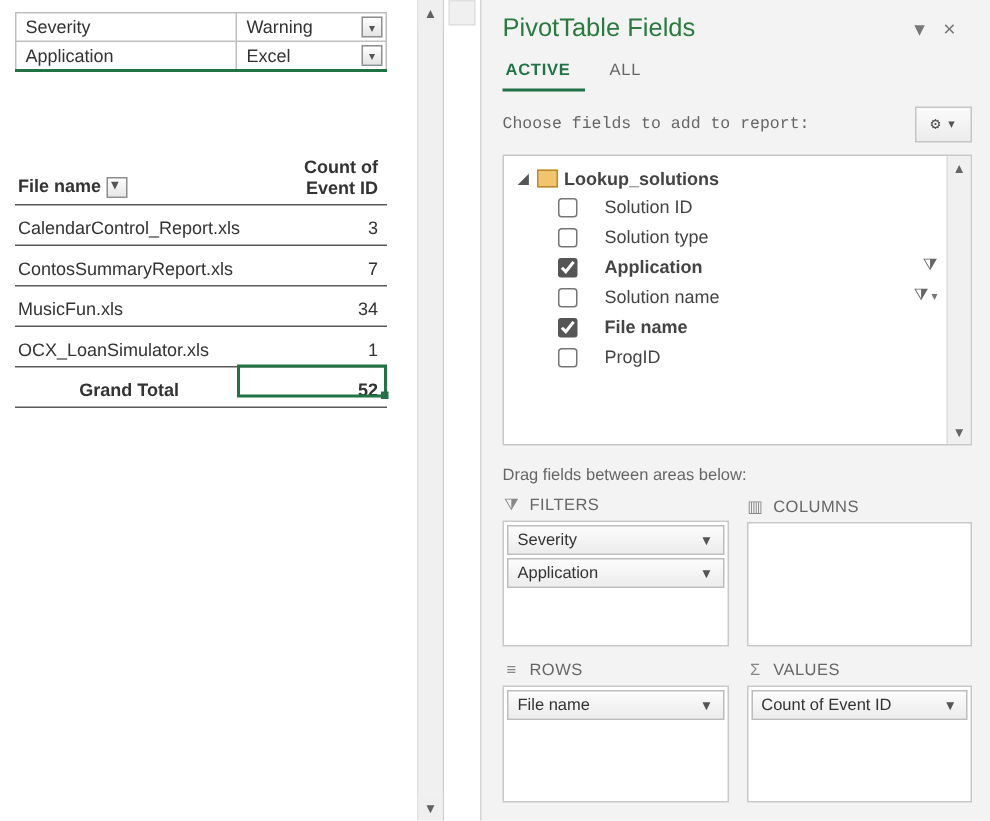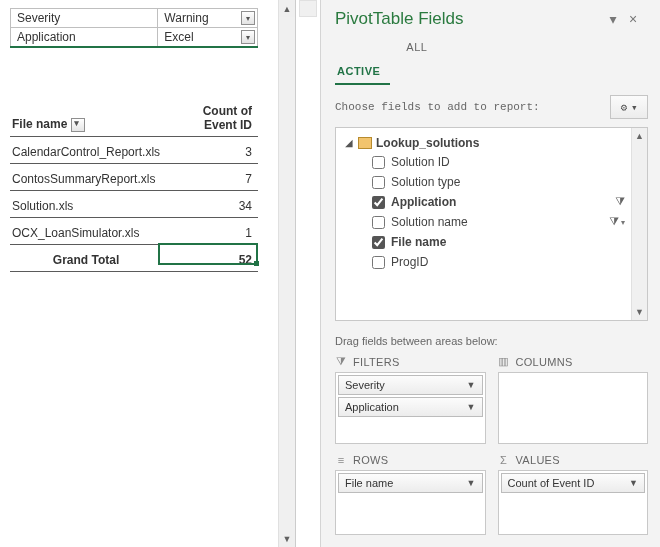--- a/index.html
+++ b/index.html
@@ -156,21 +156,20 @@
   }
   .tab {
     padding:4px 10px 6px 2px;
     color:#666;
     margin-right:14px;
     letter-spacing:0.5px;
   }
   .tab.active {
     color:#217346;font-weight:bold;
     border-bottom:2px solid #217346;
-    margin-top:24px;
   }
   .choose-row {
     display:flex;align-items:center;justify-content:space-between;
     padding:10px 12px 8px 14px;
     color:#666;font-size:11px;font-family:Liberation Mono, monospace;
   }
   .gear-btn {
     width:38px;height:24px;border:1px solid #c5c5c5;
     background:linear-gradient(#fbfbfb,#ececec);
     display:flex;align-items:center;justify-content:center;
@@ -199,21 +198,21 @@
     padding:2px 0;
     font-weight:bold;color:#444;
   }
   .ds-row .tri { font-size:9px;color:#555;width:10px;text-align:center; }
   .ds-row .tbl-icon {
     width:14px;height:12px;
     background:#f2c46d;border:1px solid #b78b2e;
     position:relative;
   }
   .fld-row {
-    display:flex;align-items:center;gap:6px;
+    display:flex;align-items:center;gap:18px;
     padding:3px 0 3px 28px;
     position:relative;
   }
   .fld-row input[type=checkbox]{
     width:13px;height:13px;accent-color:#555;
   }
   .fld-row .fld-label { color:#444; }
   .fld-row.bold .fld-label { font-weight:bold; }
   .fld-row .funnel {
     position:absolute;right:4px;top:3px;
@@ -290,21 +289,21 @@
       </tr>
       <tr>
             <td>CalendarControl_Report.xls</td>
             <td class="num">3</td>
           </tr>
       <tr>
             <td>ContosSummaryReport.xls</td>
             <td class="num">7</td>
           </tr>
       <tr>
-            <td>Solution.xls</td>
+            <td>MusicFun.xls</td>
             <td class="num">34</td>
           </tr>
       <tr>
             <td>OCX_LoanSimulator.xls</td>
             <td class="num">1</td>
           </tr>
       <tr class="grand">
         <td class="gt-cell">
           <span>Grand Total</span>
           <span class="selected-cell"></span>

